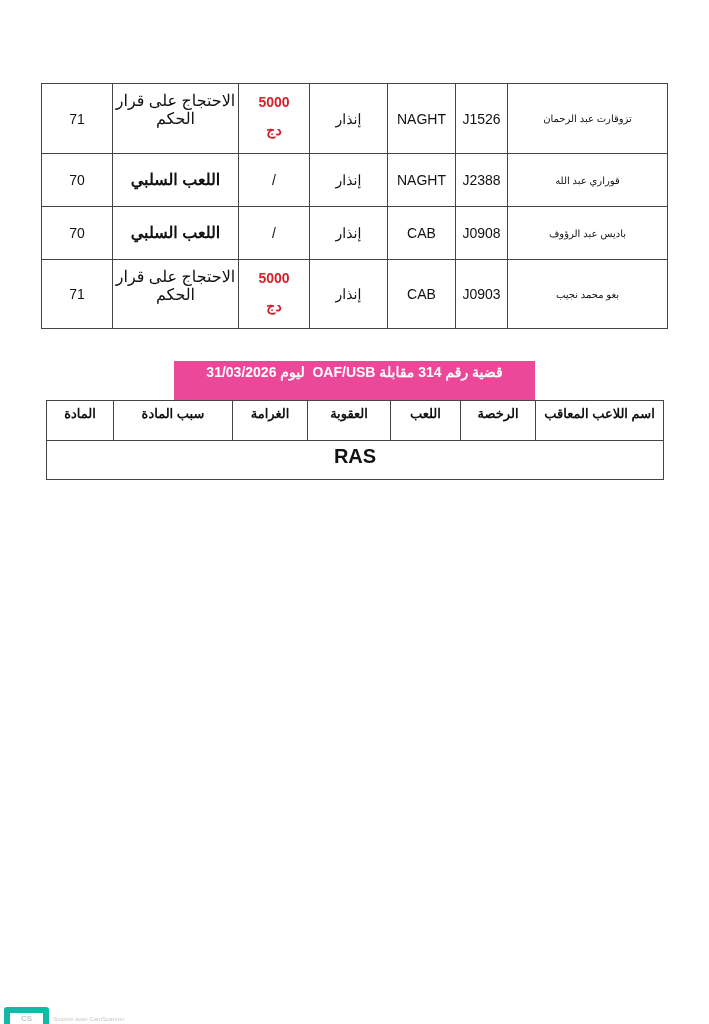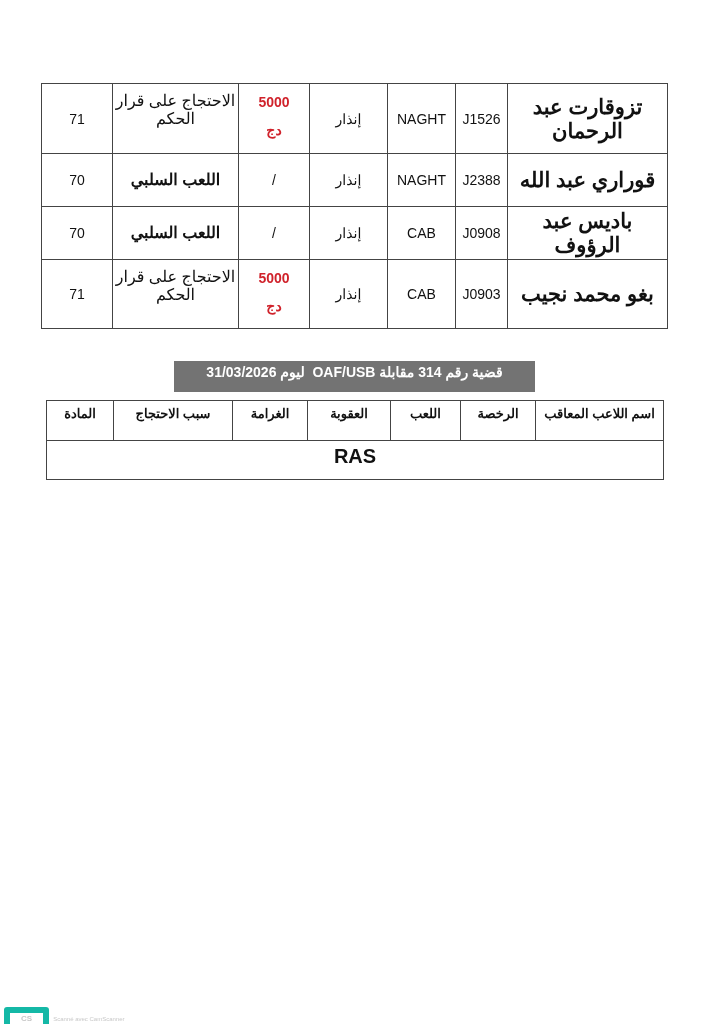--- a/index.html
+++ b/index.html
@@ -7,31 +7,31 @@
            font-family: "Liberation Sans", sans-serif; color: #111; }
     table { border-collapse: collapse; position: absolute; direction: rtl; table-layout: fixed; }
     td, th { border: 1.2px solid #444; text-align: center; vertical-align: middle; padding: 0; }
 
     #main-table { left: 41px; top: 83px; width: 626px; }
     #main-table td { font-size: 14px; }
     #main-table tr.r0 { height: 70px; }
     #main-table tr.r1 { height: 53px; }
     #main-table tr.r2 { height: 53px; }
     #main-table tr.r3 { height: 69px; }
-    #main-table td.name { font-size: 21px; font-weight: bold; }
+    #main-table td.name { font-size: 10px; font-weight: normal; }
     #main-table td.bold { font-weight: normal; }
     #main-table td.reason { font-size: 16px; line-height: 18px; }
     #main-table td.reason.b { font-weight: bold; text-align: center; }
     .fine { color: #d0222b; font-weight: bold; font-size: 14px; line-height: 20px; }
     .fine .amt { display: block; text-align: center; }
     .fine .cur { display: block; margin-top: 8px; }
     .cell-top { vertical-align: top; padding-top: 8px; }
 
-    #case-banner { position: absolute; left: 174px; top: 361px; width: 361px; height: 31px;
-                   background: #737373; color: #fff; font-weight: bold; font-size: 14px;
+    #case-banner { position: absolute; left: 174px; top: 361px; width: 361px; height: 40px;
+                   background: #ec4899; color: #fff; font-weight: bold; font-size: 14px;
                    direction: rtl; text-align: center; line-height: 22px; white-space: pre; }
 
     #ras-table { left: 46px; top: 400px; width: 617px; }
     #ras-table th { height: 34px; font-size: 13px; font-weight: bold; vertical-align: top; padding-top: 5px; }
     #ras-table td { height: 34px; font-weight: bold; font-size: 20px; vertical-align: top; padding-top: 4px; }
 
     #watermark { position: absolute; left: 4px; top: 1007px; display: flex; align-items: center; gap: 4px;
                  color: #c8c8c8; font-size: 6px; }
     #watermark .cs { border: 6px solid #14b8a6; border-radius: 3px; font-size: 8px; font-weight: bold;
                      padding: 0 11px; line-height: 11px; }
@@ -111,21 +111,21 @@
       <col style="width:119px">
       <col style="width:67px">
   </colgroup>
   <thead>
     <tr>
       <th>اسم اللاعب المعاقب</th>
       <th>الرخصة</th>
       <th>اللعب</th>
       <th>العقوبة</th>
       <th>الغرامة</th>
-      <th>سبب الاحتجاج</th>
+      <th>سبب المادة</th>
       <th>المادة</th>
     </tr>
   </thead>
   <tbody>
     <tr>
       <td colspan="7">RAS</td>
     </tr>
   </tbody>
 </table>
 

